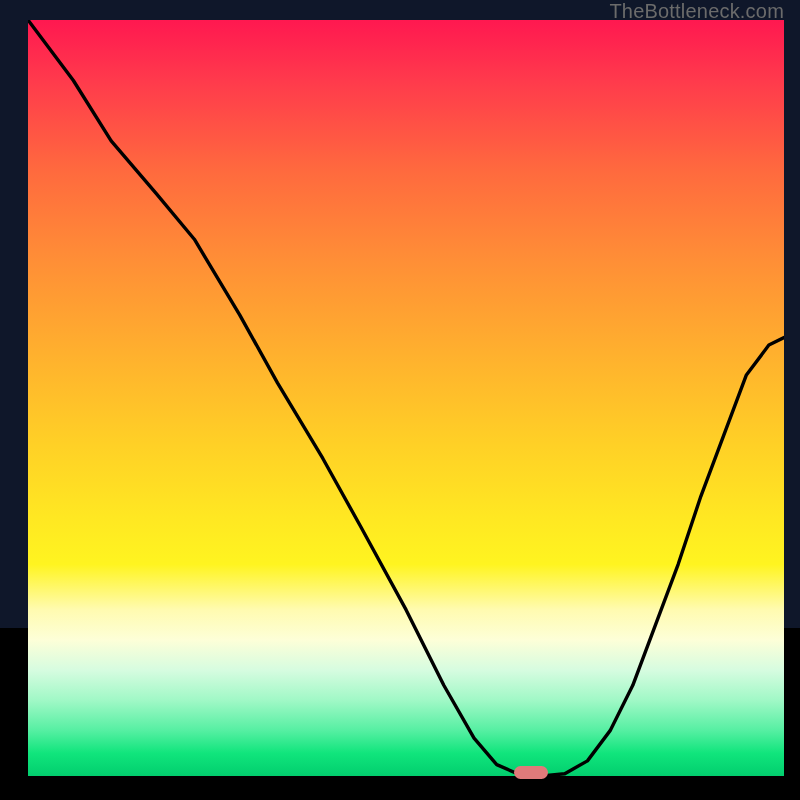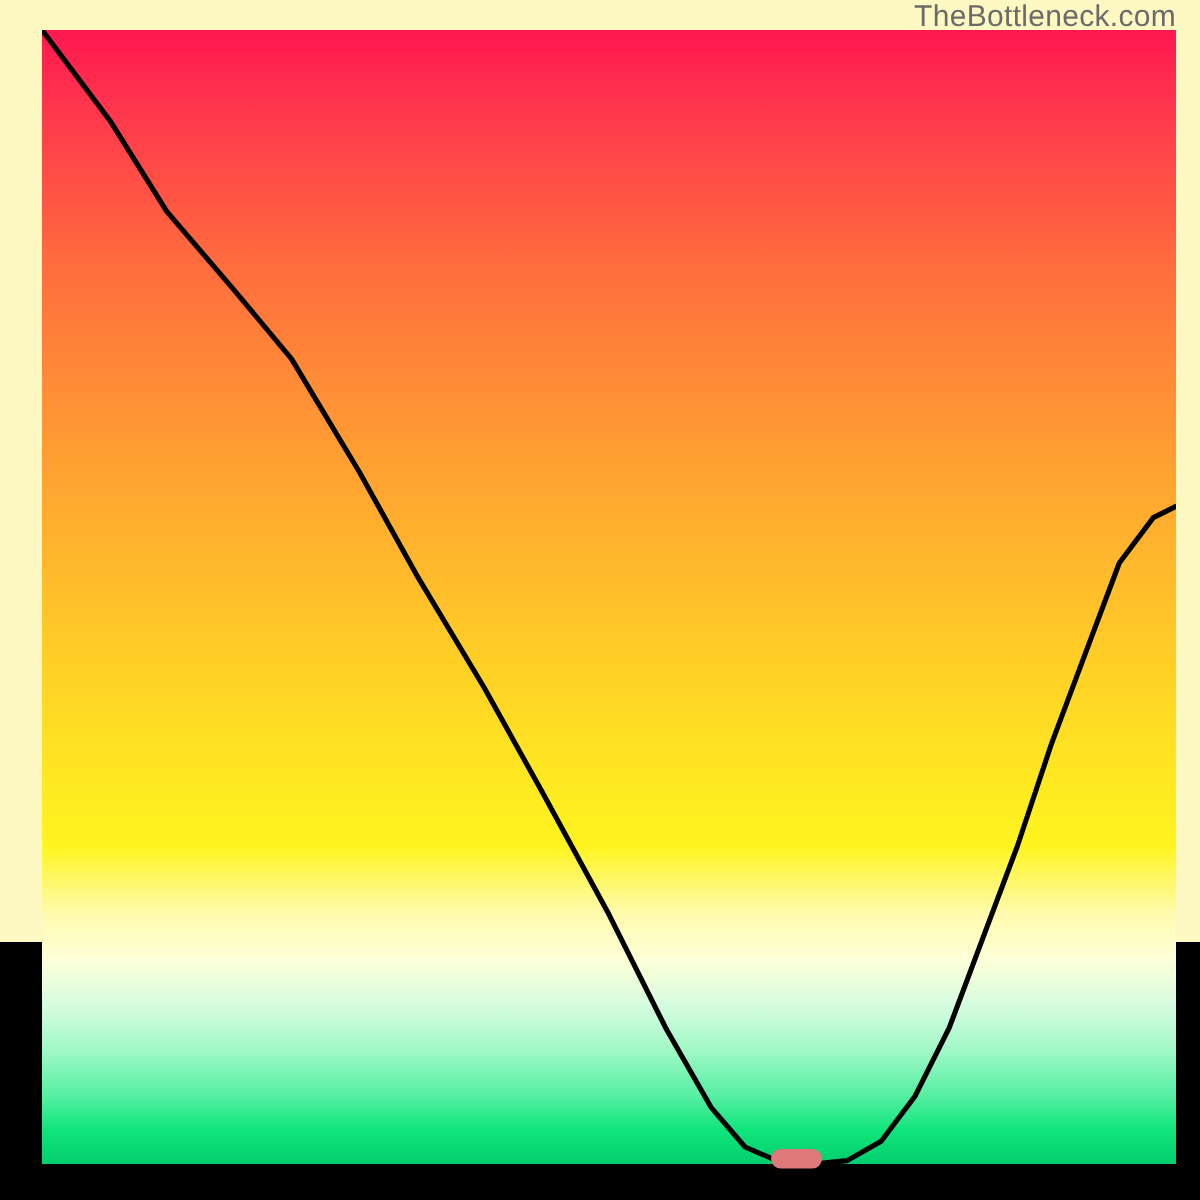--- a/index.html
+++ b/index.html
@@ -9,21 +9,21 @@
     height: 800px;
     background: #000;
     overflow: hidden;
   }
   .frame {
     position: absolute;
     left: 0;
     top: 0;
     width: 800px;
     height: 628px;
-    background: #fef9c3;
+    background: #0f172a;
   }
   .plot-area {
     position: absolute;
     left: 28px;
     top: 20px;
     width: 756px;
     height: 756px;
     background: linear-gradient(to bottom,
       #ff1850 0%,
       #ff3a4c 8%,

